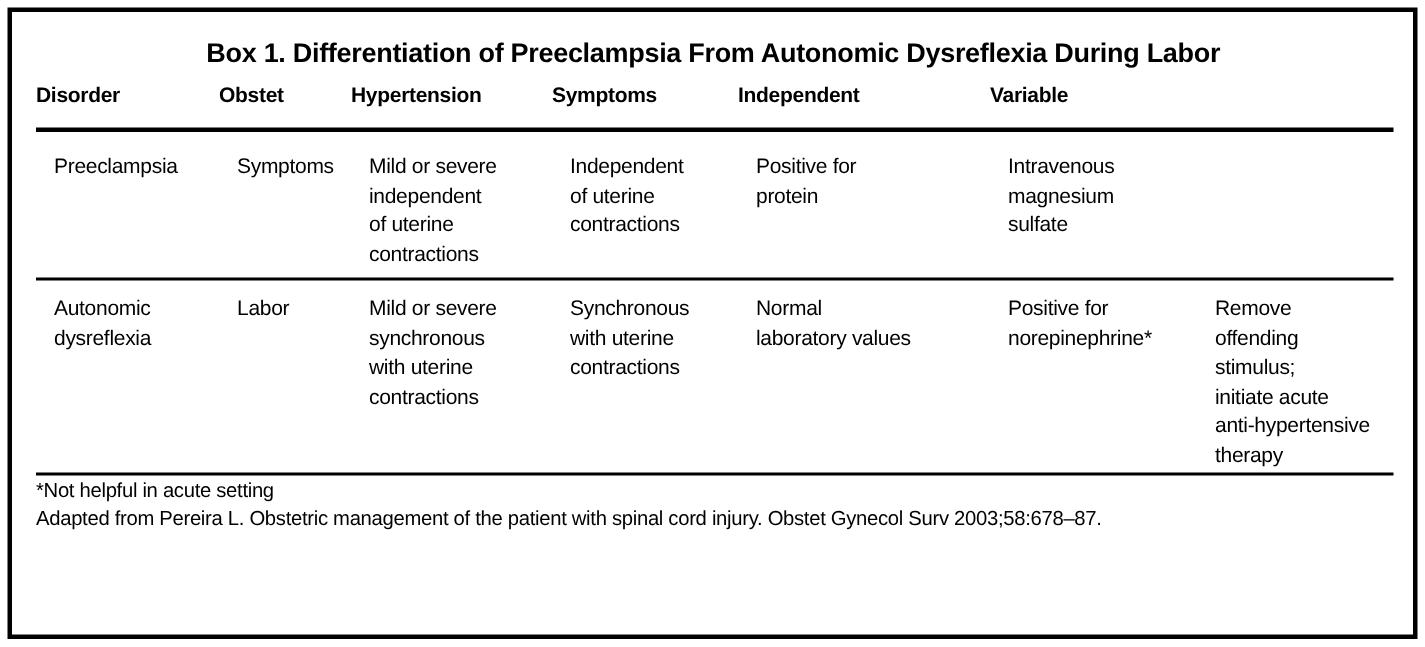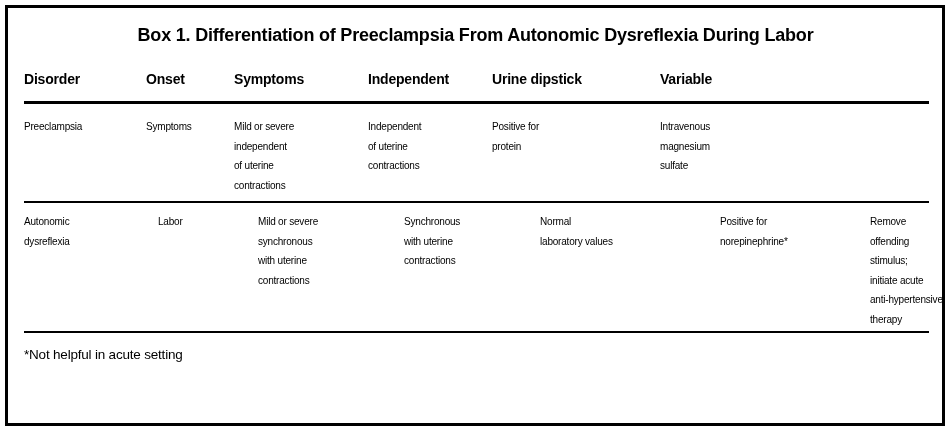--- a/index.html
+++ b/index.html
@@ -36,21 +36,21 @@
     font-weight: bold;
     text-align: center;
     letter-spacing: -0.2px;
   }
   .grid {
     display: grid;
     grid-template-columns: 122px 88px 134px 124px 168px 138px 129px;
     width: 903px;
   }
   .thead {
-    margin-top: 24px;
+    margin-top: 8px;
     font-weight: bold;
     font-size: 14px;
     line-height: 15px;
     letter-spacing: -0.2px;
   }
   .rule {
     width: 905px;
     background: #000;
   }
   .rule.thick {
@@ -59,51 +59,52 @@
   }
   .rule.mid {
     height: 2px;
     margin-top: 6px;
   }
   .rule.bottom {
     height: 2px;
     margin-top: 2px;
   }
   .trow {
-    font-size: 10px;
+    font-size: 14px;
     letter-spacing: -0.2px;
+    margin-left: 12px;
   }
   .trow.r1 { padding-top: 13px; }
-  .trow.r2 { padding-top: 9px; gap: 12px; }
+  .trow.r2 { padding-top: 9px; }
   .cell {
     white-space: pre-line;
     line-height: 19.5px;
   }
   .footnote {
     font-size: 13.5px;
     line-height: 19px;
     letter-spacing: -0.2px;
   }
-  .footnote.first { margin-top: 12px; }
+  .footnote.first { margin-top: 0; }
 </style>
 </head>
 <body>
 
 <div class="page">
   <div class="box">
     <div class="inner">
 
       <div class="title">Box 1. Differentiation of Preeclampsia From Autonomic Dysreflexia During Labor</div>
 
       <div class="grid thead">
         <div class="th">Disorder</div>
-        <div class="th">Onset</div>
+        <div class="th">Obstet</div>
+        <div class="th">Hypertension</div>
         <div class="th">Symptoms</div>
         <div class="th">Independent</div>
-        <div class="th">Urine dipstick</div>
         <div class="th">Variable</div>
       </div>
 
       <div class="rule thick"></div>
 
       <div class="grid trow r1">
         <div class="cell">Preeclampsia</div>
         <div class="cell">Symptoms</div>
         <div class="cell">Mild or severe
 independent
@@ -140,16 +141,17 @@
 offending
 stimulus;
 initiate acute
 anti-hypertensive
 therapy</div>
       </div>
 
       <div class="rule bottom"></div>
 
       <div class="footnote first">*Not helpful in acute setting</div>
+      <div class="footnote">Adapted from Pereira L. Obstetric management of the patient with spinal cord injury. Obstet Gynecol Surv 2003;58:678–87.</div>
 
     </div>
   </div>
 </div>
 
 </body></html>

